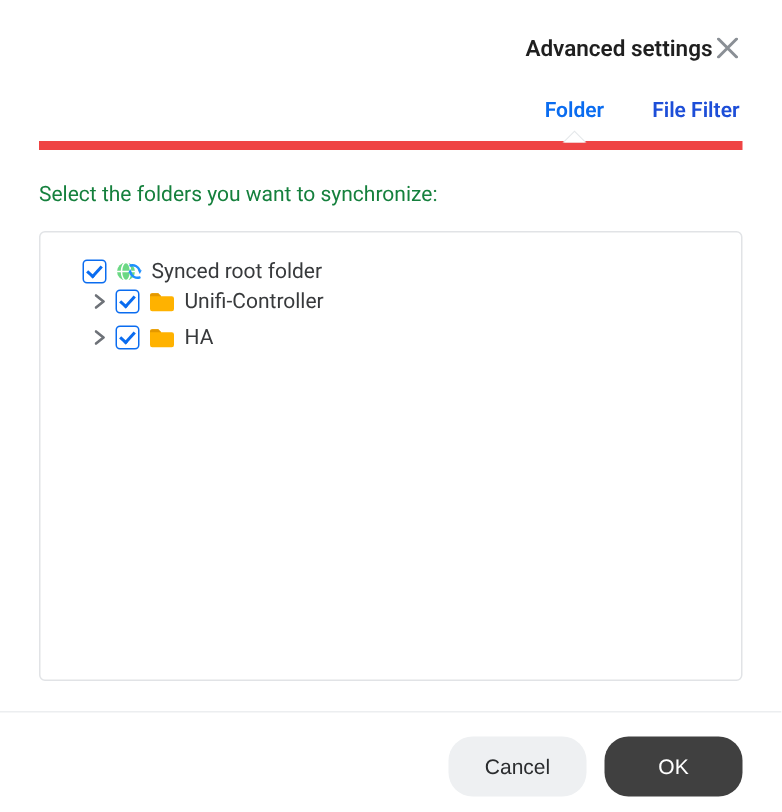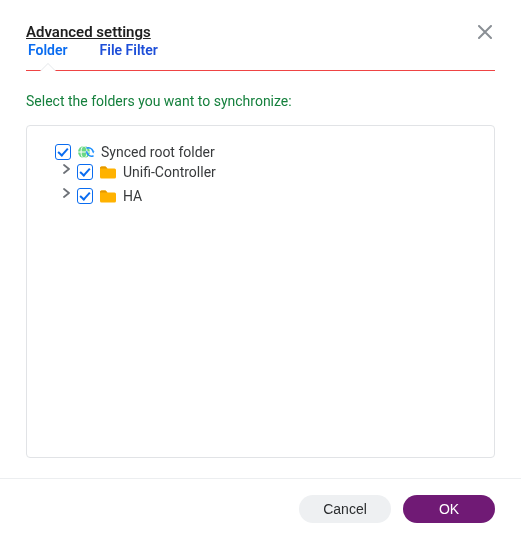--- a/index.html
+++ b/index.html
@@ -12,45 +12,46 @@
       color: #222;
     }
     .dialog {
       padding: 22px 26px 0 26px;
       height: 100%;
       display: flex;
       flex-direction: column;
     }
     .header {
       display: flex;
-      justify-content: space-between;
-      align-items: center;
-      text-decoration: underline;
+      justify-content: flex-end;
+      align-items: center;
+      margin-bottom: 24px;
     }
     .title {
       font-size: 15px;
       font-weight: 600;
       color: #1f1f1f;
     }
     .close-btn {
       cursor: pointer;
       color: #8a8f95;
       width: 20px;
       height: 20px;
       display: flex;
       align-items: center;
       justify-content: center;
     }
     .close-btn svg { width: 14px; height: 14px; }
     .tabs {
       display: flex;
       gap: 28px;
-      border-bottom: 1px solid #ef4444;
+      border-bottom: 6px solid #ef4444;
       margin-bottom: 22px;
       position: relative;
+      justify-content: flex-end;
     }
     .tab {
       padding: 0 2px 12px 2px;
       font-size: 14px;
       font-weight: 600;
       color: #1d4ed8;
       cursor: pointer;
       position: relative;
     }
     .tab.active {
@@ -88,21 +89,21 @@
       border-radius: 4px;
       flex: 1;
       padding: 14px 12px;
       overflow: auto;
       min-height: 300px;
     }
     .tree ul { list-style: none; padding-left: 0; }
     .tree li { padding: 4px 0; }
     .tree .row {
       display: flex;
-      align-items: flex-start;
+      align-items: center;
       gap: 6px;
       font-size: 14px;
       white-space: nowrap;
     }
     .tree .children { padding-left: 22px; }
     .expander {
       width: 10px;
       height: 10px;
       display: inline-flex;
       align-items: center;
@@ -152,35 +153,35 @@
     .footer {
       border-top: 1px solid #eceef0;
       margin: 20px -26px 0 -26px;
       padding: 16px 26px 18px 0;
       display: flex;
       justify-content: flex-end;
       gap: 12px;
     }
     .btn {
       min-width: 92px;
-      height: 28px;
+      height: 40px;
       border-radius: 16px;
       font-size: 14px;
       border: none;
       cursor: pointer;
       display: inline-flex;
       align-items: center;
       justify-content: center;
     }
     .btn-secondary {
       background: #eef0f2;
       color: #2b2d2f;
     }
     .btn-primary {
-      background: #701a75;
+      background: #404040;
       color: #fff;
     }
   </style>
 </head>
 <body>
 
 <div class="dialog">
   <div class="header">
     <div class="title">Advanced settings</div>
     <div class="close-btn">

